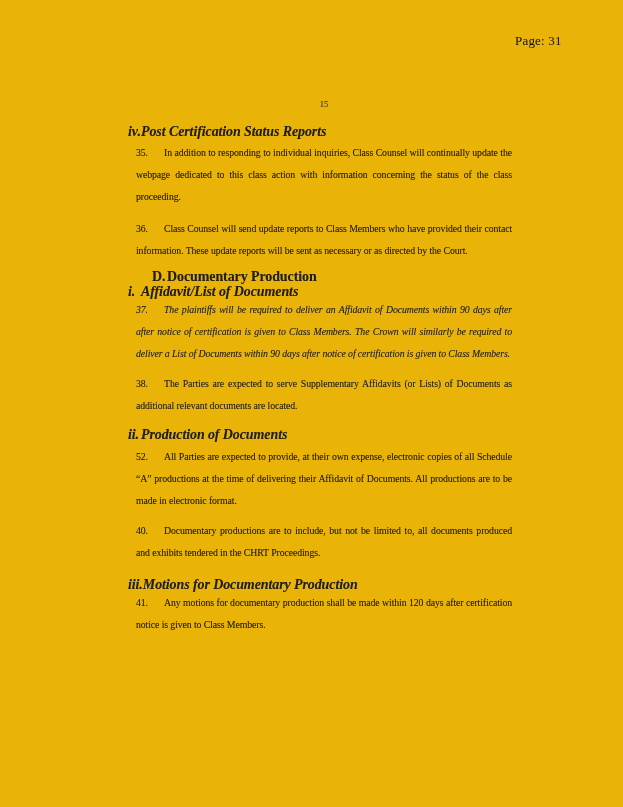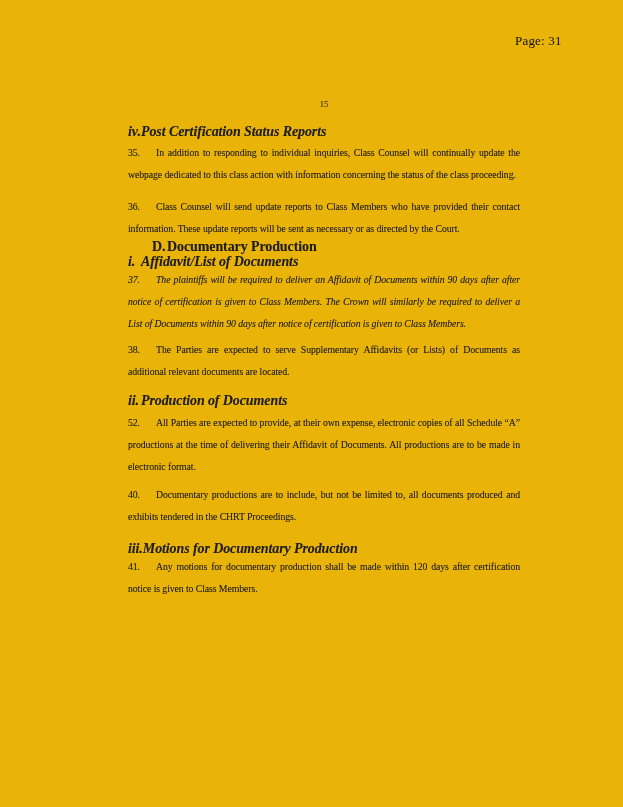--- a/index.html
+++ b/index.html
@@ -51,21 +51,21 @@
     margin: 0;
   }
   .h-italic { font-style: italic; }
   .h-bold { padding-left: 24px; }
   .h-italic .hlabel { display: inline-block; min-width: 13px; font-style: italic; }
   .h-bold .hlabel { display: inline-block; min-width: 15px; }
   .para {
     font-size: 9.8px;
     line-height: 22px;
     text-align: justify;
-    margin: 0;
+    margin: 8px;
   }
   .para .num {
     display: inline-block;
     width: 28px;
   }
   
   .doc-body > :nth-child(2)  { margin-top: 14px; } 
   .doc-body > :nth-child(3)  { margin-top: 3px;  } 
   .doc-body > :nth-child(4)  { margin-top: 10px; } 
   .doc-body > :nth-child(5)  { margin-top: 0; font-family: Liberation Serif, serif;  } 

